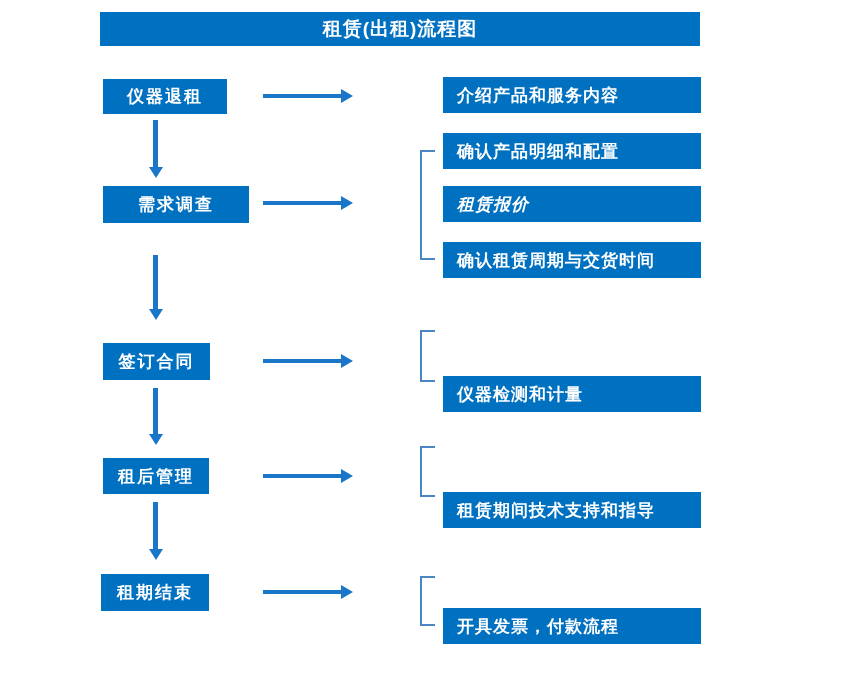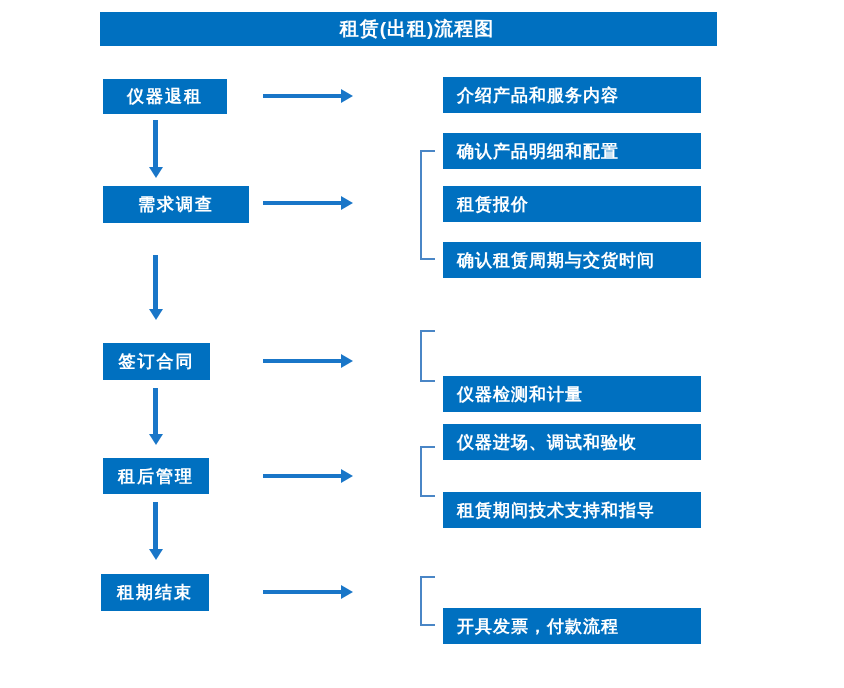--- a/index.html
+++ b/index.html
@@ -9,21 +9,21 @@
     height: 688px;
     background: #ffffff;
     font-family: "Liberation Sans", sans-serif;
     overflow: hidden;
   }
   .title-bar {
     position: absolute;
     left: 100px; top: 12px;
     width: 600px; height: 34px;
     background: var(--box, #0070C0);
-    display: flex; align-items: center; justify-content: center; padding-left: 17px;
+    display: flex; align-items: center; justify-content: center;
   }
   .title-bar span {
     color: var(--text, #ffffff);
     font-size: 19px;
     font-weight: bold;
     letter-spacing: 1px;
   }
   .step-box {
     position: absolute;
     background: var(--box, #0070C0);
@@ -111,21 +111,21 @@
     <span>需求调查</span>
   </div>
   <div class="h-arrow" style="top:196px;">
     <span class="shaft"></span>
     <span class="head"></span>
   </div>
   <div class="bracket" style="top:150px; height:110px;"></div>
   <div class="out-box" style="top:133px;">
     <span>确认产品明细和配置</span>
   </div>
-  <div class="out-box" style="top:186px;">
+  <div class="out-box" style="top:186px;font-style:italic;">
     <span>租赁报价</span>
   </div>
   <div class="out-box" style="top:242px;">
     <span>确认租赁周期与交货时间</span>
   </div>
   <div class="v-arrow" style="left:149px; top:255px; height:65px;">
     <span class="shaft" style="height:54px;"></span>
     <span class="head"></span>
   </div>
 
@@ -146,23 +146,20 @@
   </div>
 
   <div class="step-box" style="left:103px; top:458px; width:106px; height:36px;">
     <span>租后管理</span>
   </div>
   <div class="h-arrow" style="top:469px;">
     <span class="shaft"></span>
     <span class="head"></span>
   </div>
   <div class="bracket" style="top:446px; height:51px;"></div>
-  <div class="out-box" style="top:424px;">
-    <span>仪器进场、调试和验收</span>
-  </div>
   <div class="out-box" style="top:492px;">
     <span>租赁期间技术支持和指导</span>
   </div>
   <div class="v-arrow" style="left:149px; top:502px; height:58px;">
     <span class="shaft" style="height:47px;"></span>
     <span class="head"></span>
   </div>
 
   <div class="step-box" style="left:101px; top:574px; width:108px; height:37px;">
     <span>租期结束</span>

